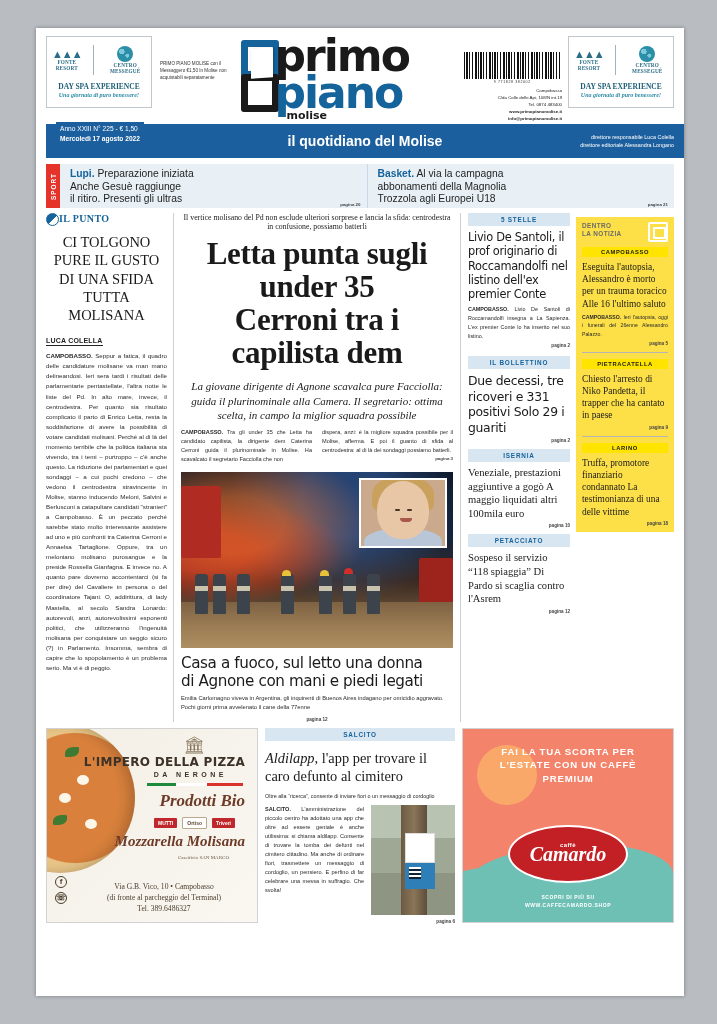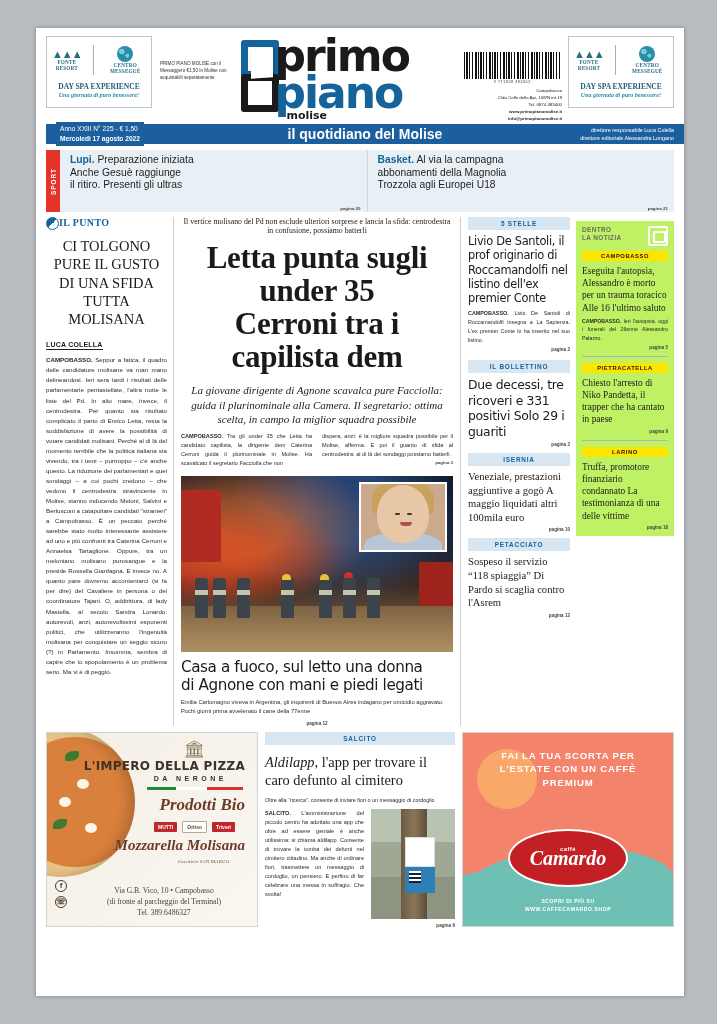--- a/index.html
+++ b/index.html
@@ -68,34 +68,34 @@
       #111 8px 9px, #fff 9px 11px, #111 11px 13px, #fff 13px 14px);
   }
   .barcode-num { font-size:3.6px; color:#333; margin-top:1px; letter-spacing:.6px;}
   .contact { font-size:4.4px; line-height:1.6; text-align:right; width:100%; padding-right:4px; margin-top:3px; color:#222;}
   .contact .bold { font-weight:bold; }
 
   .spa-ad.right { margin-left:2px; }
 
   
   .bluebar {
-    background:#1c5f9e; height:20px; margin:2px 0 0 10px;
+    background:#1c5f9e; height:34px; margin:2px 0 0 10px;
     display:flex; align-items:center; justify-content:space-between; padding:0 10px;
     position:relative;
   }
   .issue-info {
     position:absolute; left:10px; top:-2px; color:#fff; font-size:6.6px; line-height:1.5; font-weight:normal;
     background:#1c5f9e; padding:2px 4px;
   }
   .issue-info b { font-weight:bold; }
   .tagline { position:absolute; left:50%; transform:translateX(-50%); color:#fff; font-weight:bold; font-size:14px; }
   .editors { position:absolute; right:10px; color:#fff; font-size:5.4px; line-height:1.55; text-align:right; }
 
   
-  .sport-strip { margin:6px 10px 0 10px; display:flex; height:62px; }
+  .sport-strip { margin:6px 10px 0 10px; display:flex; height:44px; }
   .sport-tag {
     width:14px; background:#e63329; color:#fff; font-size:6.4px; font-weight:bold;
     writing-mode: vertical-rl; transform: rotate(180deg);
     display:flex; align-items:center; justify-content:center; letter-spacing:1px;
   }
   .sport-cells { flex:1; display:flex; background:#e8f0f6; }
   .sport-cell { flex:1; padding:4px 8px 2px 10px; position:relative; border-right:1px solid #c8d8e4; }
   .sport-cell:last-child { border-right:none; }
   .sport-cell .line { font-size:10.3px; color:#232323; line-height:1.22; }
   .sport-cell .kw { color:#15639b; font-weight:bold; }
@@ -182,21 +182,21 @@
   .rail-head-sans {
     font-family:"DejaVu Sans", sans-serif; font-size:11.4px; line-height:1.25; color:#1a1a1a; letter-spacing:-.3px;
   }
   .rail-head-serif {
     font-family:"Liberation Serif", serif; font-size:10.6px; line-height:1.28; color:#1a1a1a;
   }
   .rail-body { font-size:5.4px; line-height:1.62; text-align:justify; color:#2a2a2a; padding-top:4px;}
   .rail-body b { font-weight:bold; }
   .rail-pg { font-size:4.6px; font-weight:bold; color:#444; text-align:right; padding-top:3px;}
 
-  .dentro-box { background:#bef264; padding:5px 6px 6px; margin-top:4px; }
+  .dentro-box { background:#fde047; padding:5px 6px 6px; margin-top:4px; }
   .dentro-top { display:flex; align-items:flex-start; justify-content:space-between; padding-bottom:5px;}
   .dentro-tx { font-size:6.4px; font-weight:bold; color:#6b6b6b; line-height:1.25; letter-spacing:.4px;}
   .dentro-p { width:20px;height:20px; border:2.4px solid #ffffff; border-radius:2px; position:relative; }
   .dentro-p:after{content:"";position:absolute;left:3px;top:3px;width:9px;height:8px;border:2.4px solid #fff;border-radius:1px;}
   .yellow-label {
     background:#ffe400; color:#1a1a1a; font-size:5.8px; font-weight:bold; text-align:center;
     padding:2px 0; letter-spacing:.6px; margin-bottom:4px;
   }
   .dentro-head { font-family:"Liberation Serif", serif; font-size:9.4px; line-height:1.3; color:#1a1a1a;}
   .dentro-body { font-size:5.2px; line-height:1.6; text-align:justify; color:#2a2a2a; padding-top:3px;}

